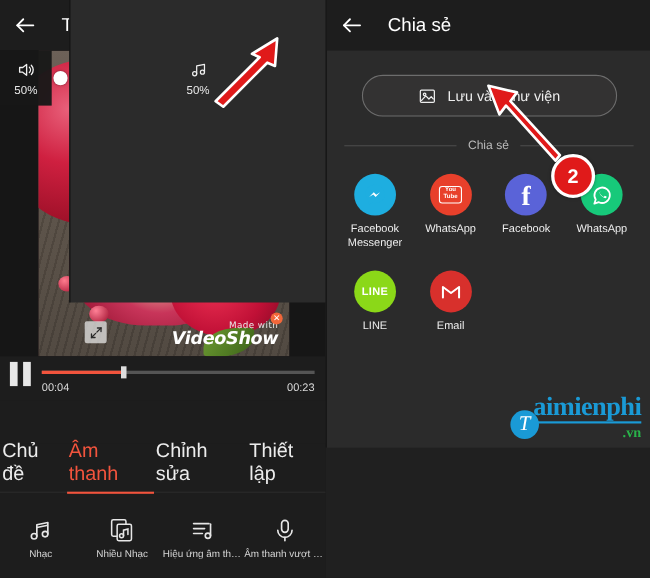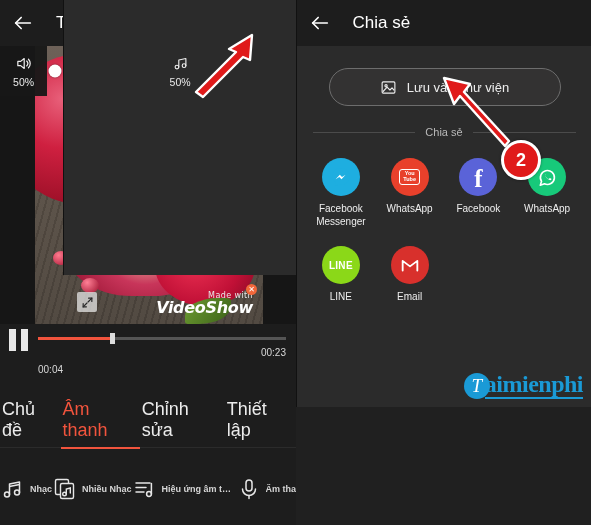--- a/index.html
+++ b/index.html
@@ -48,33 +48,33 @@
   .wm-x{position:absolute;right:6px;bottom:29px;width:11px;height:11px;border-radius:50%;
     background:#f2673a;color:#fff;font-size:8px;display:flex;align-items:center;justify-content:center;z-index:10;}
 
   
   .timeline{position:absolute;left:0;top:324px;width:296px;height:40px;background:#1d1d1d;}
   .pausebtn{position:absolute;left:9px;top:5px;width:26px;height:22px;display:flex;gap:5px;}
   .pausebtn i{display:block;width:7px;height:22px;background:#e8e8e8;}
   .ptrack{position:absolute;left:38px;top:13px;width:248px;height:3px;background:#555;}
   .pfill{position:absolute;left:0;top:0;height:100%;background:#f2543d;}
   .phandle{position:absolute;top:-4px;width:5px;height:11px;background:#ddd;transform:translateX(-2px);}
-  .tleft{position:absolute;left:38px;top:40px;color:#d8d8d8;font-size:10px;}
+  .tleft{position:absolute;left:38px;top:23px;color:#d8d8d8;font-size:10px;}
   .tright{position:absolute;right:10px;top:23px;color:#d8d8d8;font-size:10px;}
 
   
   .tabs{position:absolute;left:0;top:403px;width:296px;height:44px;display:flex;
     align-items:center;justify-content:space-around;background:#1d1d1d;border-bottom:1px solid #2b2b2b;}
   .tab{position:relative;color:#ececec;font-size:18px;padding:0 2px 10px;}
   .tab.active{color:#f2543d;}
   .tab.active:after{content:"";position:absolute;left:0;right:0;bottom:2px;height:2px;background:#f2543d;}
 
   
   .tools{position:absolute;left:0;top:449px;width:296px;height:76px;background:#1d1d1d;display:flex;}
-  .tool{flex:1;display:flex;flex-direction:row;align-items:center;justify-content:center;gap:4px;padding-top:4px;font-weight:bold;}
+  .tool{flex:1;display:flex;flex-direction:column;align-items:center;justify-content:center;gap:4px;padding-top:4px;}
   .tool-lbl{color:#d6d6d6;font-size:9px;white-space:nowrap;overflow:hidden;text-overflow:ellipsis;max-width:74px;text-align:center;}
 
   
   .right{position:relative;width:295px;height:407px;background:#2b2b2b;border-left:1px solid #111;}
   .rbar{height:46px;display:flex;align-items:center;background:#1d1d1d;}
   .rtitle{color:#fff;font-size:17px;margin-left:10px;}
   .save-btn{position:absolute;left:32px;top:68px;width:230px;height:36px;border:1px solid #6d6d6d;
     border-radius:20px;display:flex;align-items:center;justify-content:center;gap:10px;background:#333232;}
   .save-lbl{color:#ededed;font-size:13px;}
   .divider{position:absolute;left:16px;top:126px;width:263px;display:flex;align-items:center;gap:10px;}
@@ -330,20 +330,21 @@
       </div>
 
     </div>
 
     <div class="logo">
       <div class="logo-badge">
         <span>T</span>
       </div>
       <div class="logo-text">
         <div class="logo-main">aimienphi</div>
+        <div class="logo-vn">.vn</div>
       </div>
     </div>
   </div>
 
   <svg class="anno" viewBox="0 0 591 525">
     <g>
       <path d="M196,92 L236,52 L229,49 L252,35 L250,60 L243,57 L203,97 Z" fill="#e01a1a" stroke="#fff" stroke-width="2.4" stroke-linejoin="round"></path>
     </g>
     <g>
       <path d="M505,146 L460,96 L454,104 L444,78 L470,84 L464,92 L509,141 Z" fill="#e01a1a" stroke="#fff" stroke-width="2.4" stroke-linejoin="round"></path>

